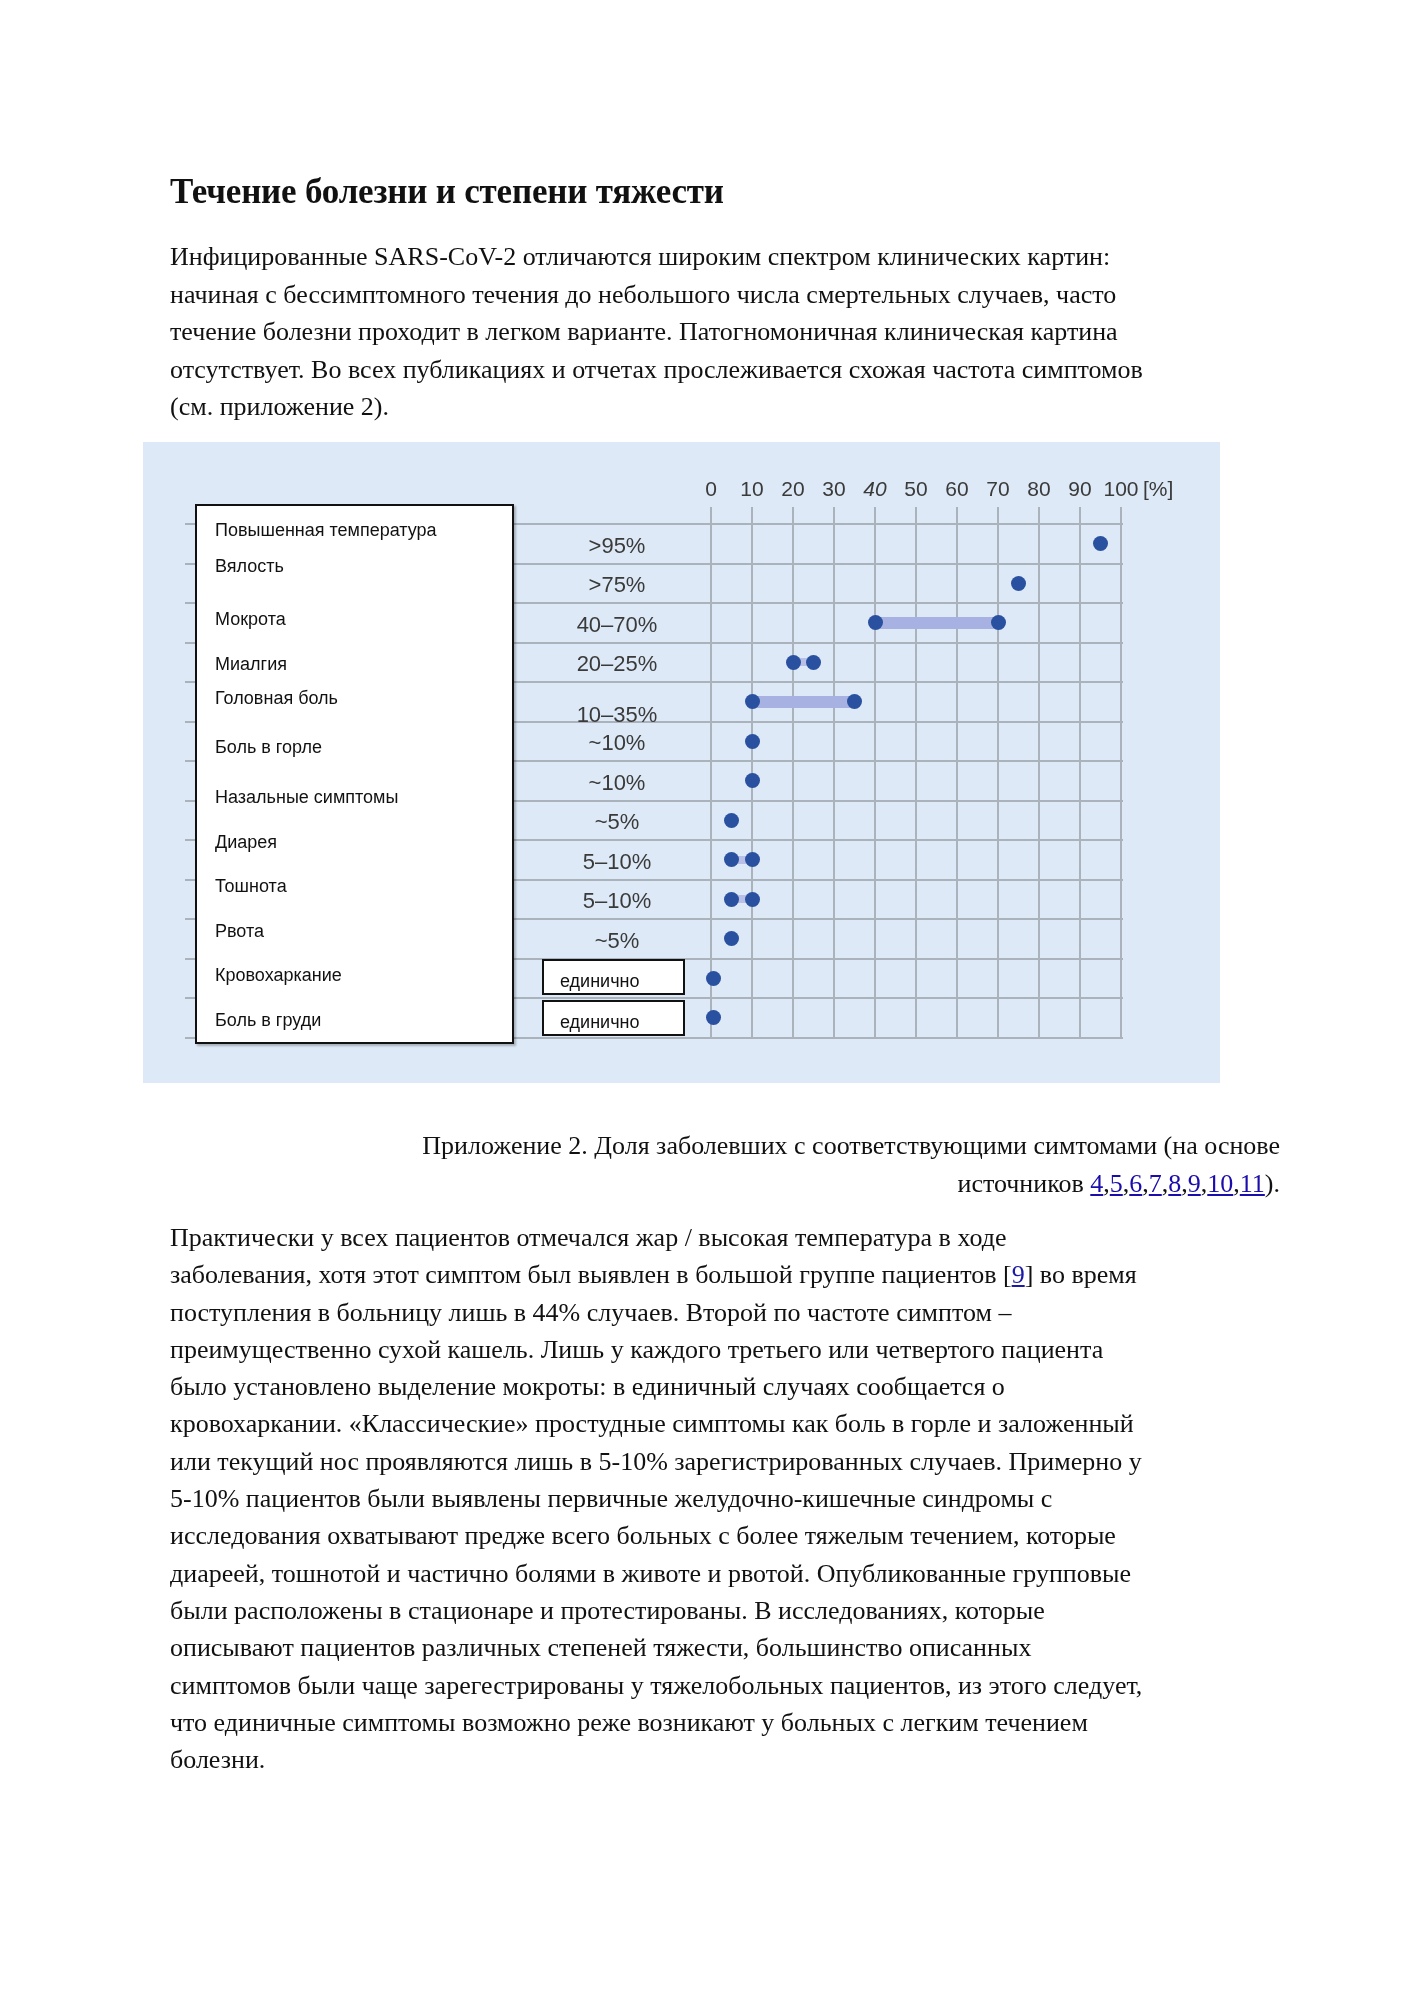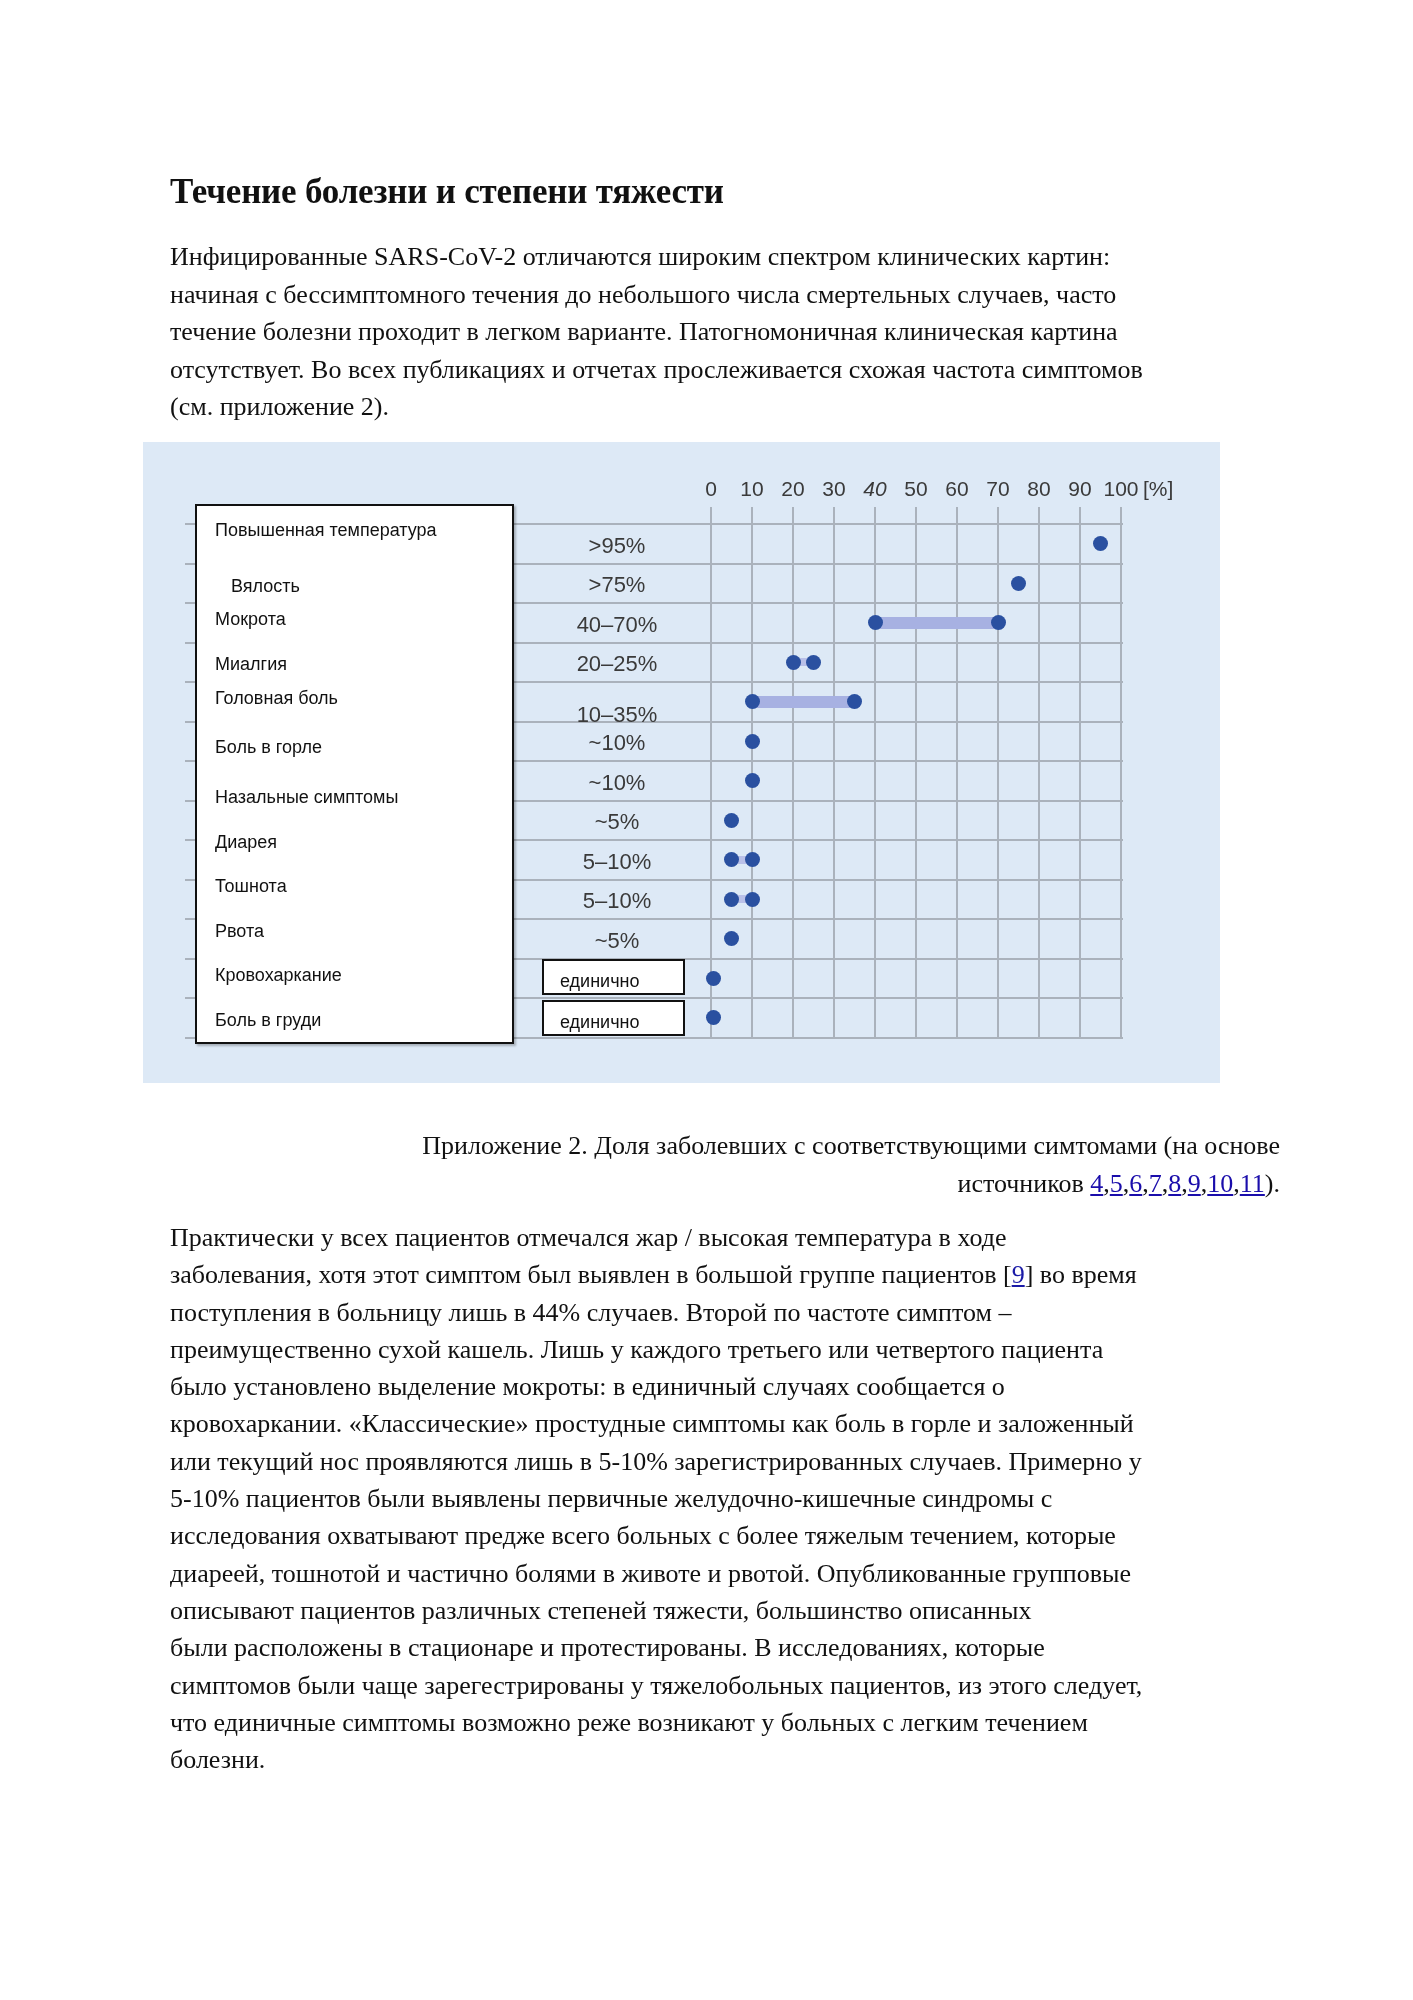--- a/index.html
+++ b/index.html
@@ -126,21 +126,21 @@
       <div class="dot" style="left: 609px; top: 417.75px;"></div>
       <div class="bar thin" style="left: 588.5px; width: 20.5px; top: 457.25px;"></div>
       <div class="dot" style="left: 588.5px; top: 457.25px;"></div>
       <div class="dot" style="left: 609px; top: 457.25px;"></div>
       <div class="dot" style="left: 588.5px; top: 496.75px;"></div>
       <div class="dot" style="left: 570.05px; top: 536.25px;"></div>
       <div class="dot" style="left: 570.05px; top: 575.75px;"></div>
     </div>
   <div id="label-box">
       <div class="sym" style="top: 12px;">Повышенная температура</div>
-      <div class="sym" style="top: 68px; margin-left: 16px;">Вялость</div>
+      <div class="sym" style="top: 48px;">Вялость</div>
       <div class="sym" style="top: 101px;">Мокрота</div>
       <div class="sym" style="top: 145.5px; text-align: center;">Миалгия</div>
       <div class="sym" style="top: 180px; text-align: center;">Головная боль</div>
       <div class="sym" style="top: 229px;">Боль в горле</div>
       <div class="sym" style="top: 279px;">Назальные симптомы</div>
       <div class="sym" style="top: 323.5px;">Диарея</div>
       <div class="sym" style="top: 368px;">Тошнота</div>
       <div class="sym" style="top: 412.5px;">Рвота</div>
       <div class="sym" style="top: 457px;">Кровохаркание</div>
       <div class="sym" style="top: 501.5px;">Боль в груди</div>
@@ -156,18 +156,18 @@
     <span class="ln">Практически у всех пациентов отмечался жар / высокая температура в ходе</span>
     <span class="ln">заболевания, хотя этот симптом был выявлен в большой группе пациентов [<a class="ref dark" href="#">9</a>] во время</span>
     <span class="ln">поступления в больницу лишь в 44% случаев. Второй по частоте симптом –</span>
     <span class="ln">преимущественно сухой кашель. Лишь у каждого третьего или четвертого пациента</span>
     <span class="ln">было установлено выделение мокроты: в единичный случаях сообщается о</span>
     <span class="ln">кровохаркании. «Классические» простудные симптомы как боль в горле и заложенный</span>
     <span class="ln">или текущий нос проявляются лишь в 5-10% зарегистрированных случаев. Примерно у</span>
     <span class="ln">5-10% пациентов были выявлены первичные желудочно-кишечные синдромы с</span>
     <span class="ln">исследования охватывают предже всего больных с более тяжелым течением, которые</span>
     <span class="ln">диареей, тошнотой и частично болями в животе и рвотой. Опубликованные групповые</span>
+    <span class="ln">были расположены в стационаре и протестированы. В исследованиях, которые</span>
     <span class="ln">описывают пациентов различных степеней тяжести, большинство описанных</span>
-    <span class="ln">были расположены в стационаре и протестированы. В исследованиях, которые</span>
     <span class="ln">симптомов были чаще зарегестрированы у тяжелобольных пациентов, из этого следует,</span>
     <span class="ln">что единичные симптомы возможно реже возникают у больных с легким течением</span>
     <span class="ln">болезни.</span>
   </div>
 
 </body></html>

